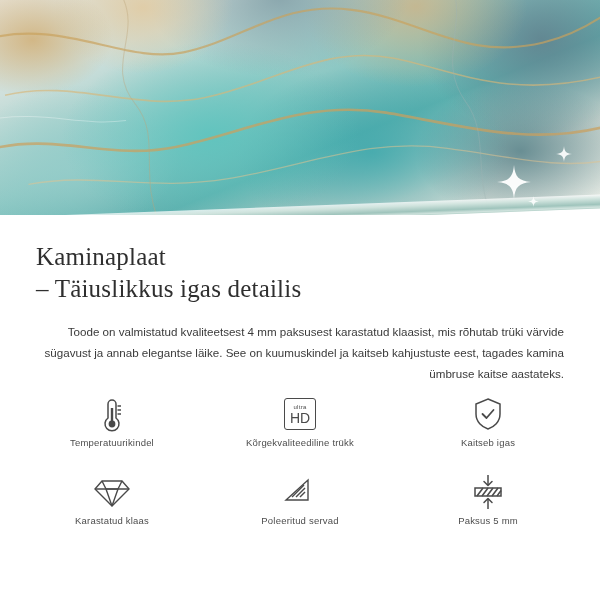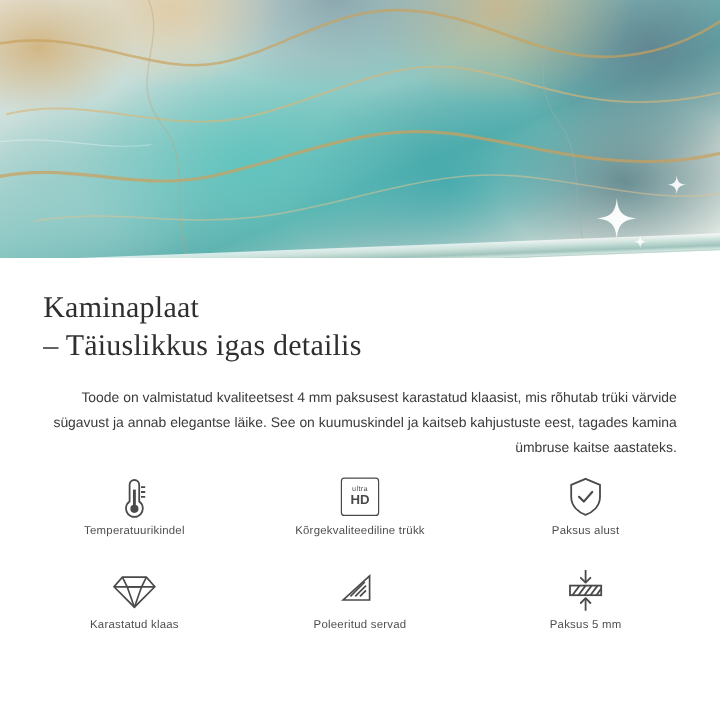--- a/index.html
+++ b/index.html
@@ -147,21 +147,21 @@
     height: 30px;
     border: 1.6px solid #4a4a4a;
     border-radius: 3px;
     display: flex;
     flex-direction: column;
     align-items: center;
     justify-content: center;
     line-height: 1;
   }
   .ultrahd .u1 { font-size: 6px; letter-spacing: .3px; color:#4a4a4a; }
-  .ultrahd .u2 { font-size: 11px; font-weight: bold; color:#4a4a4a; margin-top:1px; }
+  .ultrahd .u2 { font-size: 14px; font-weight: normal; color:#4a4a4a; margin-top:1px; }
 </style>
 </head>
 <body>
 
 <div class="page">
 
   <div class="hero">
     <div class="hero-inner">
       <div class="marble"></div>
       <svg class="veins" viewBox="0 0 620 232" preserveAspectRatio="none">
@@ -228,21 +228,21 @@
       <div class="feature-label">Kõrgekvaliteediline trükk</div>
     </div>
 
     <div class="feature">
       <div class="feature-icon">
         <svg width="34" height="40" viewBox="0 0 34 40" fill="none" stroke="#4a4a4a" stroke-width="1.5">
           <path d="M17 5 L29 10 v10 c0 8 -6 13 -12 15 c-6 -2 -12 -7 -12 -15 V10 z"></path>
           <path d="M11.5 20 l4 4 l7 -8" stroke-width="1.8" stroke-linecap="round" stroke-linejoin="round"></path>
         </svg>
       </div>
-      <div class="feature-label">Paksus alust</div>
+      <div class="feature-label">Kaitseb igas</div>
     </div>
 
     <div class="feature">
       <div class="feature-icon">
         <svg width="38" height="36" viewBox="0 0 38 36" fill="none" stroke="#4a4a4a" stroke-width="1.4">
           <path d="M9 7 H29 L36 15 L19 32 L2 15 Z"></path>
           <path d="M2 15 H36"></path>
           <path d="M9 7 L13 15 L19 32"></path>
           <path d="M29 7 L25 15 L19 32"></path>
           <path d="M13 15 H25"></path>

